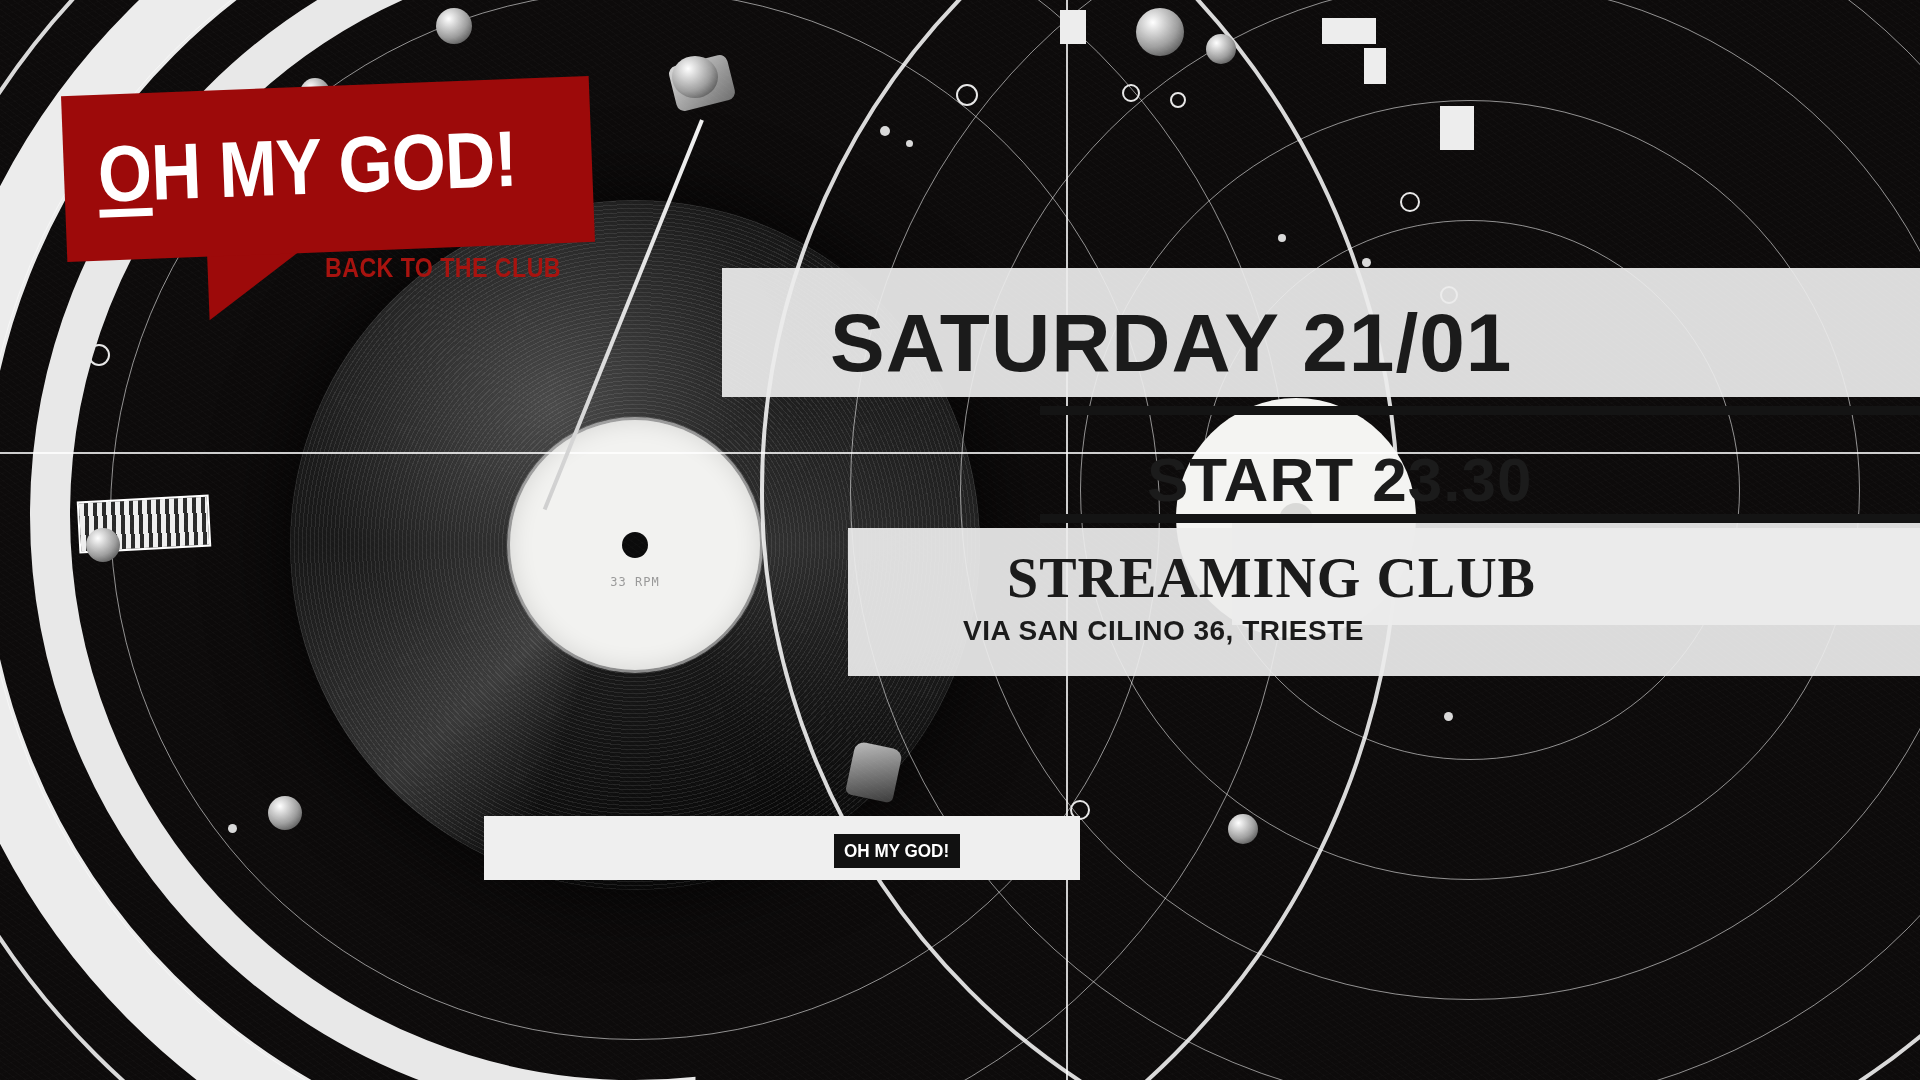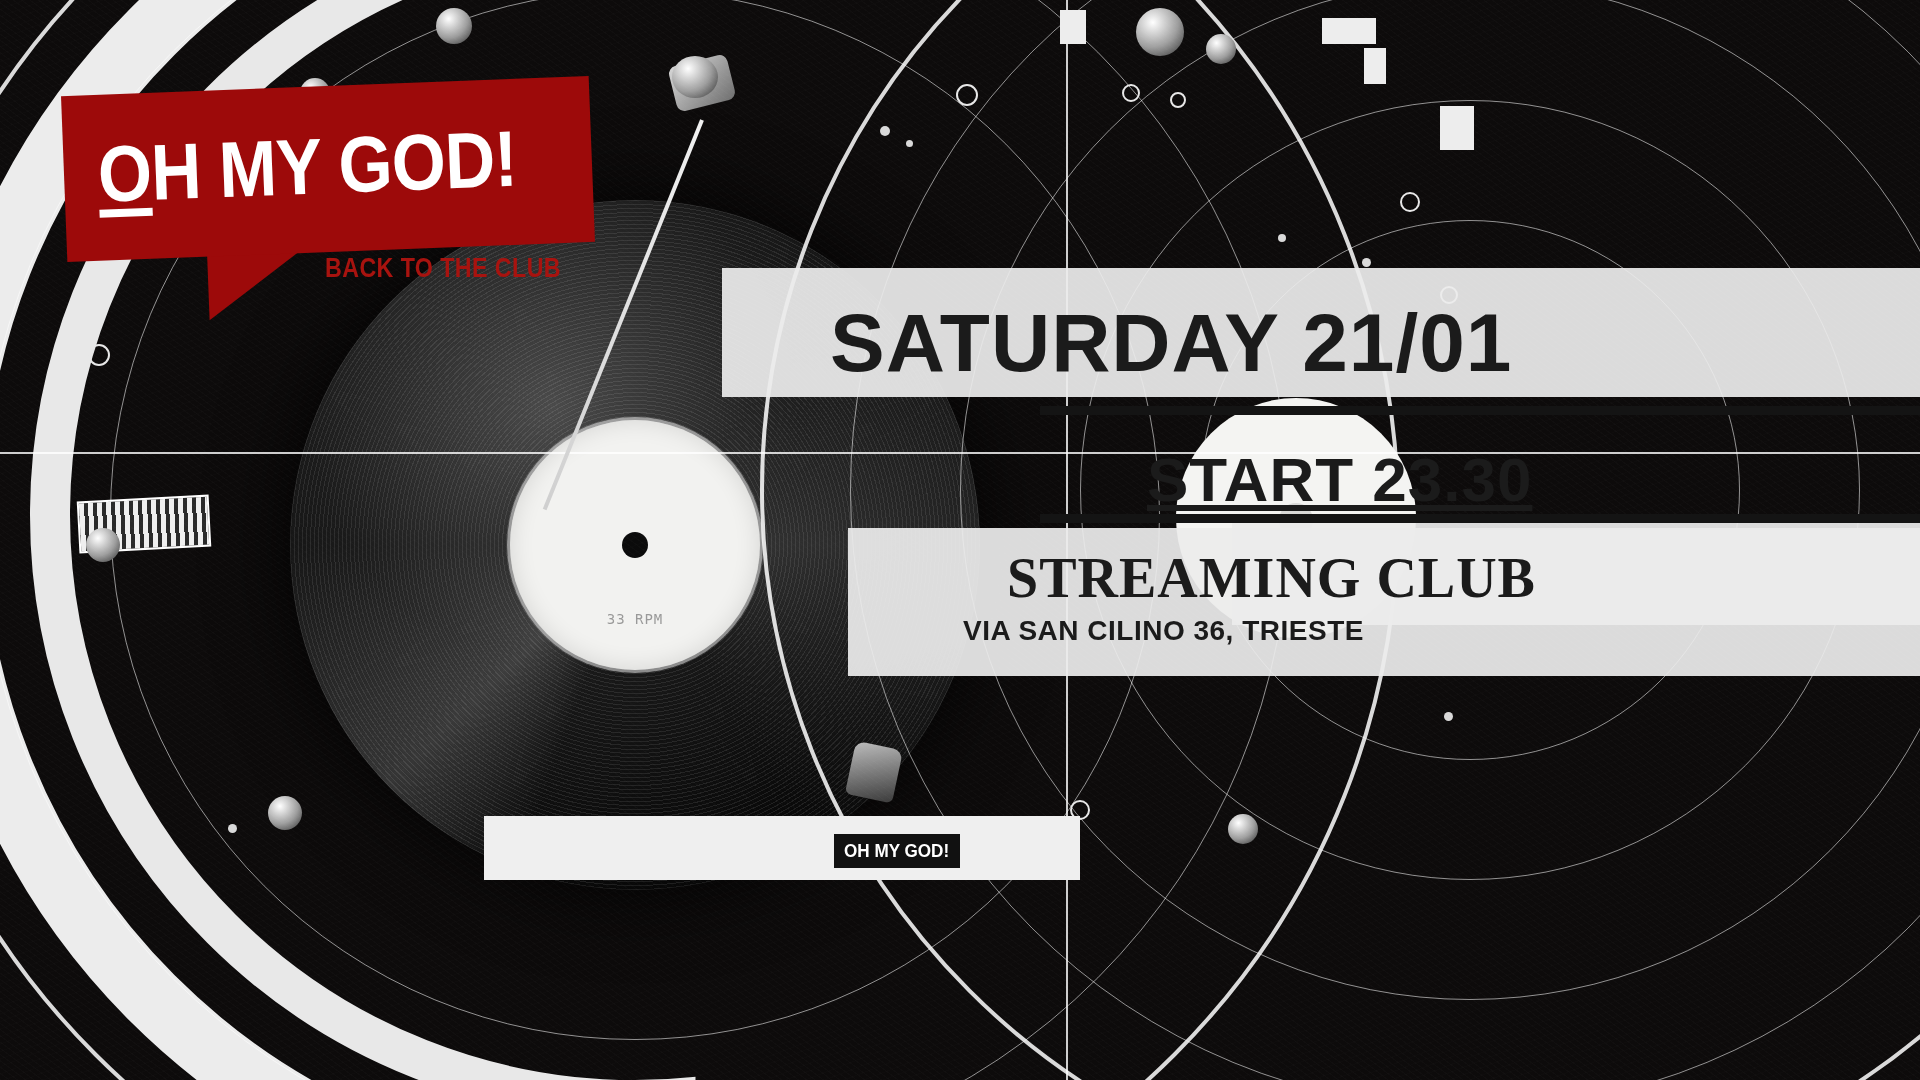--- a/index.html
+++ b/index.html
@@ -55,22 +55,22 @@
     position:absolute; left:50%; top:50%; width:250px; height:250px; margin:-125px 0 0 -125px;
     border-radius:50%; background:#f2f2f0;
     box-shadow:0 0 0 3px rgba(255,255,255,.5), inset 0 0 24px rgba(0,0,0,.12);
   }
   .record-hole{
     position:absolute; left:50%; top:50%; width:26px; height:26px; margin:-13px 0 0 -13px;
     border-radius:50%; background:#0b0b0b;
   }
   .label-txt{
     position:absolute; left:50%; top:62%; transform:translateX(-50%);
-    font-size:14px; letter-spacing:1px; color:#7c7c7c; white-space:nowrap;
-    font-family:"DejaVu Sans Mono", monospace; opacity:.75;margin-top:36px;
+    font-size:12px; letter-spacing:1px; color:#7c7c7c; white-space:nowrap;
+    font-family:"DejaVu Sans Mono", monospace; opacity:.75;
   }
 
   
   .target{
     position:absolute; left:760px; top:-220px; width:1420px; height:1420px;
   }
   .center-disc{
     position:absolute; left:1176px; top:398px; width:240px; height:240px; border-radius:50%;
     background:#f4f4f2;
   }
@@ -154,21 +154,21 @@
   #panel-date{ left:722px; top:268px; width:1198px; height:129px; }
   #panel-start{ left:1232px; top:522px; width:688px; height:103px; }
   #panel-venue{ left:848px; top:528px; width:1072px; height:148px; }
 
   .txt{
     position:absolute; z-index:33; color:#1b1b1b;
     font-family:"Liberation Sans Narrow","Liberation Sans",sans-serif;
     font-weight:700; white-space:nowrap;text-align:center;
   }
   #t-date{ left:830px; top:296px; font-size:82px; letter-spacing:1px; }
-  #t-start{ left:1147px; top:444px; font-size:62px; letter-spacing:1px;text-decoration:underline; }
+  #t-start{ left:1147px; top:444px; font-size:62px; letter-spacing:1px; }
   #t-venue{ left:1007px; top:546px; font-size:56px; letter-spacing:1px;font-family:Liberation Serif, serif; }
   #t-addr{ left:963px; top:615px; font-size:28px; letter-spacing:.5px; }
 
   
   .bar{ position:absolute; height:9px; background:#141414; z-index:31; }
   #bar1{ left:1040px; top:406px; width:880px; }
   #bar2{ left:1040px; top:514px; width:880px; }
 
   
   #footer{

